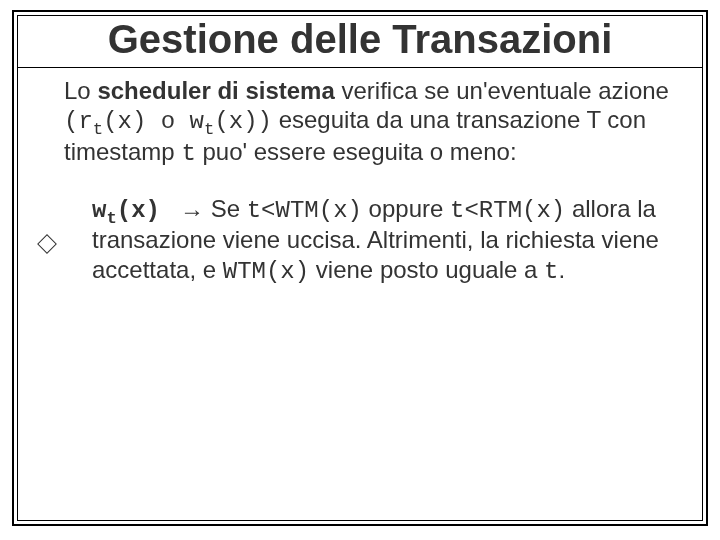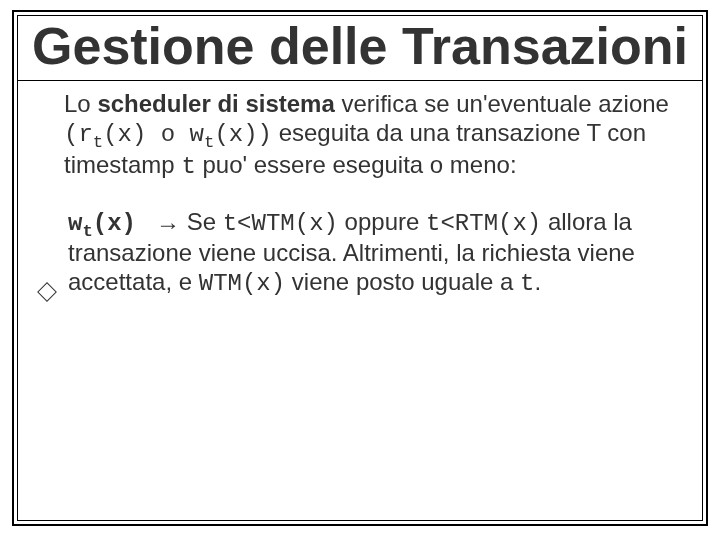--- a/index.html
+++ b/index.html
@@ -22,41 +22,41 @@
     top: 3px;
     left: 3px;
     right: 3px;
     bottom: 3px;
     border: 1px solid #000;
     padding: 0;
   }
   .title {
     text-align: center;
     font-weight: bold;
-    font-size: 52px;
+    font-size: 40px;
     line-height: 1.08;
     color: #333333;
     padding: 2px 10px 6px 10px;
     letter-spacing: 0px;
   }
   .divider {
     border-top: 1px solid #000;
     margin: 0;
   }
   .content {
     padding: 8px 22px 0 22px;
     font-size: 24px;
     line-height: 1.22;
     color: #333333;
   }
   .para1 { margin-bottom: 26px; margin-left: 24px; }
   .mono { font-family: "Courier New", Courier, monospace; }
   .sub { font-size: 0.72em; vertical-align: sub; line-height: 0; }
   strong.bold { font-weight: bold; }
-  .bullet-row { display: flex; align-items: flex-end; }
+  .bullet-row { display: flex; align-items: center; gap: 24px; }
   .bullet-diamond {
     width: 14px; height: 14px;
     border: 1.5px solid #333;
     transform: rotate(45deg);
     margin-top: 8px;
     margin-right: 14px;
     flex: 0 0 auto;
   }
   .bullet-body { flex: 1 1 auto; }
   .lead-mono-bold { font-family: "Courier New", Courier, monospace; font-weight: bold; }

